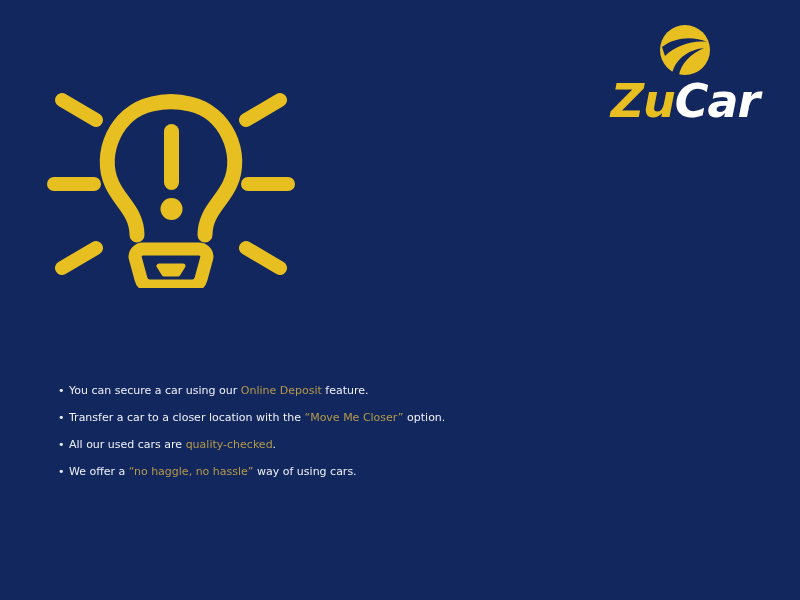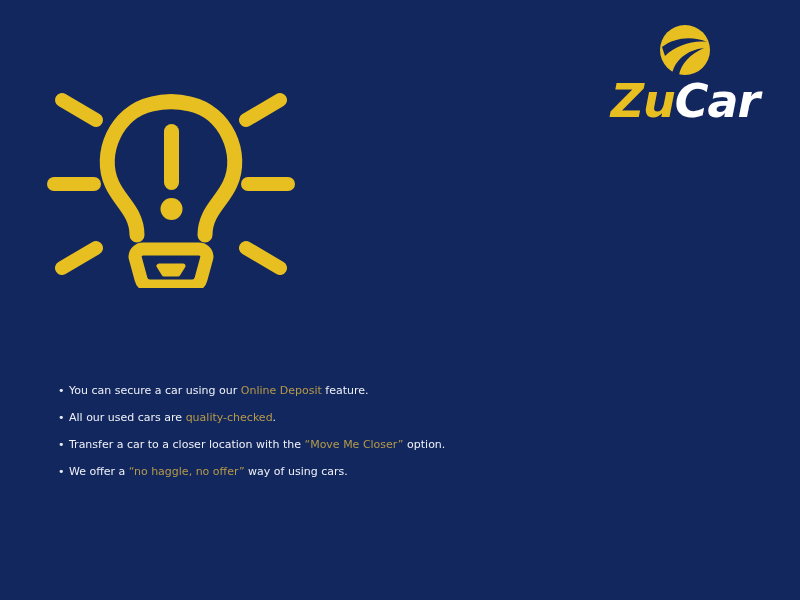--- a/index.html
+++ b/index.html
@@ -145,18 +145,18 @@
       <path d="M 13 50 C 16 36 28 26 45 24 C 31 30 22 40 20 51 Z" fill="#13275f"></path>
     </svg>
     <div id="logo-wordmark">
       <span class="wm-zu">Zu</span><span class="wm-car">Car</span>
     </div>
   </div>
 
 
   <div id="bullets">
       <div class="bullet-row"><span class="bullet-dot">•</span><span>You can secure a car using our </span><span class="hl">Online Deposit</span><span> feature.</span></div>
+      <div class="bullet-row"><span class="bullet-dot">•</span><span>Transfer a car to a closer location with the </span><span class="hl">“Move Me Closer”</span><span> option.</span></div>
       <div class="bullet-row"><span class="bullet-dot">•</span><span>All our used cars are </span><span class="hl">quality-checked</span><span>.</span></div>
-      <div class="bullet-row"><span class="bullet-dot">•</span><span>Transfer a car to a closer location with the </span><span class="hl">“Move Me Closer”</span><span> option.</span></div>
-      <div class="bullet-row"><span class="bullet-dot">•</span><span>We offer a </span><span class="hl">“no haggle, no offer”</span><span> way of using cars.</span></div>
+      <div class="bullet-row"><span class="bullet-dot">•</span><span>We offer a </span><span class="hl">“no haggle, no hassle”</span><span> way of using cars.</span></div>
     </div>
 
 </div>
 
 </body></html>

